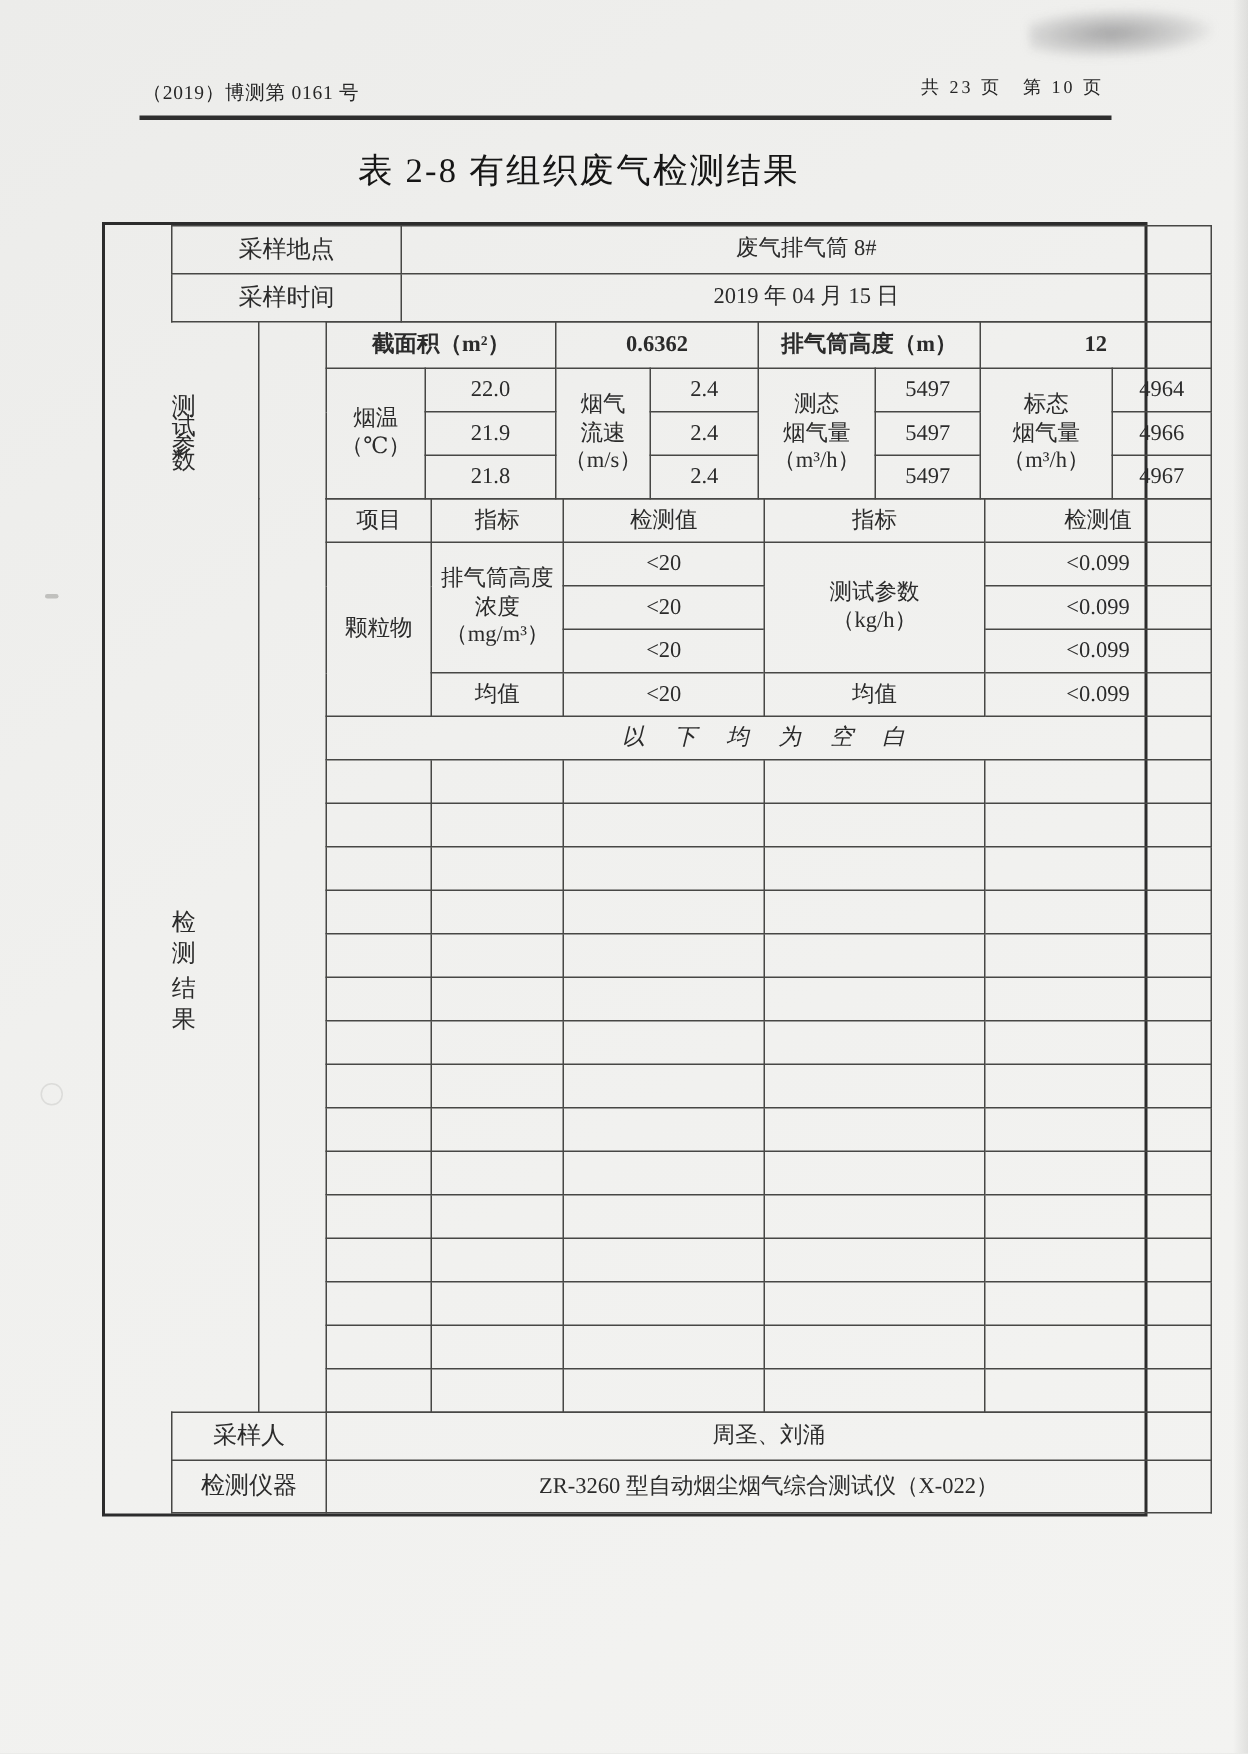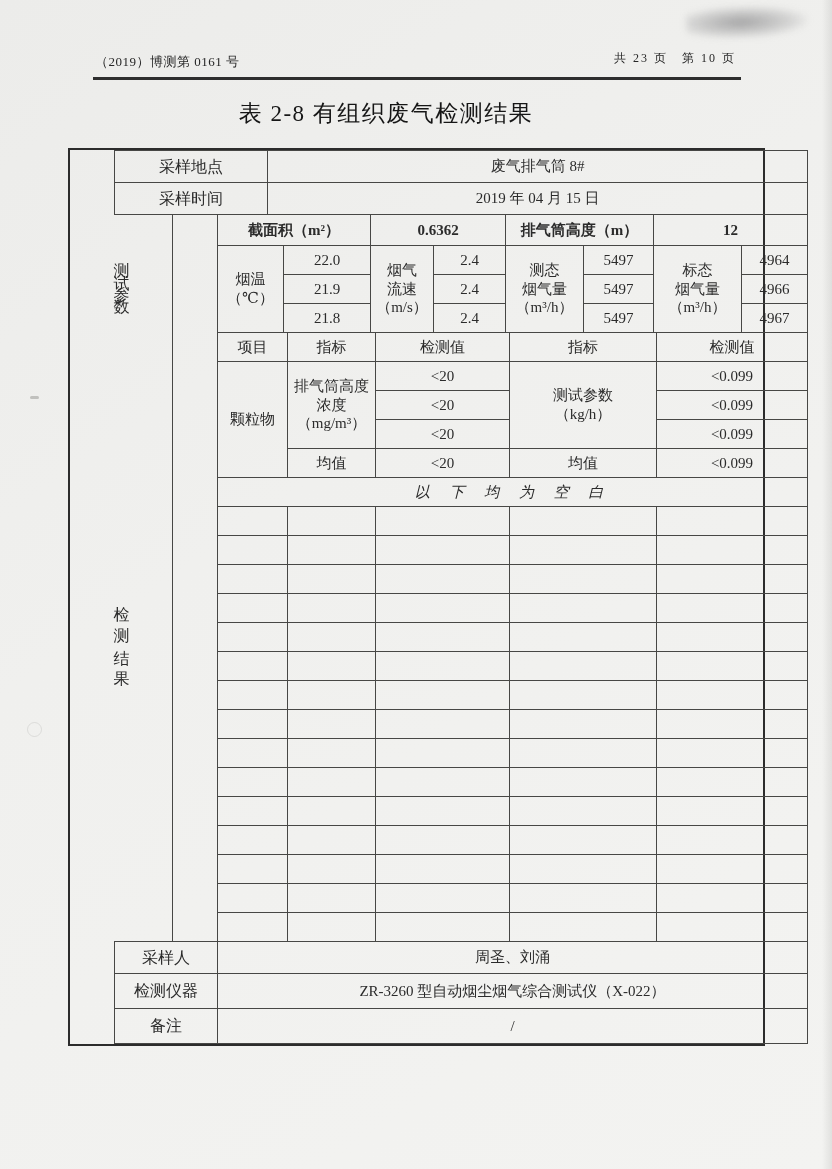--- a/index.html
+++ b/index.html
@@ -323,21 +323,17 @@
         </colgroup>
       <tbody>
           <tr class="h31">
         <td class="lbl16">采样人</td>
         <td>周圣、刘涌</td>
       </tr>
       <tr class="h34">
         <td class="lbl16">检测仪器</td>
         <td>ZR-3260 型自动烟尘烟气综合测试仪（X-022）</td>
       </tr>
-      <tr class="h34">
-        <td class="lbl16">备注</td>
-        <td>/</td>
-      </tr>
     </tbody>
       </table>
 
   </div>
 </div>
 
 </body></html>

